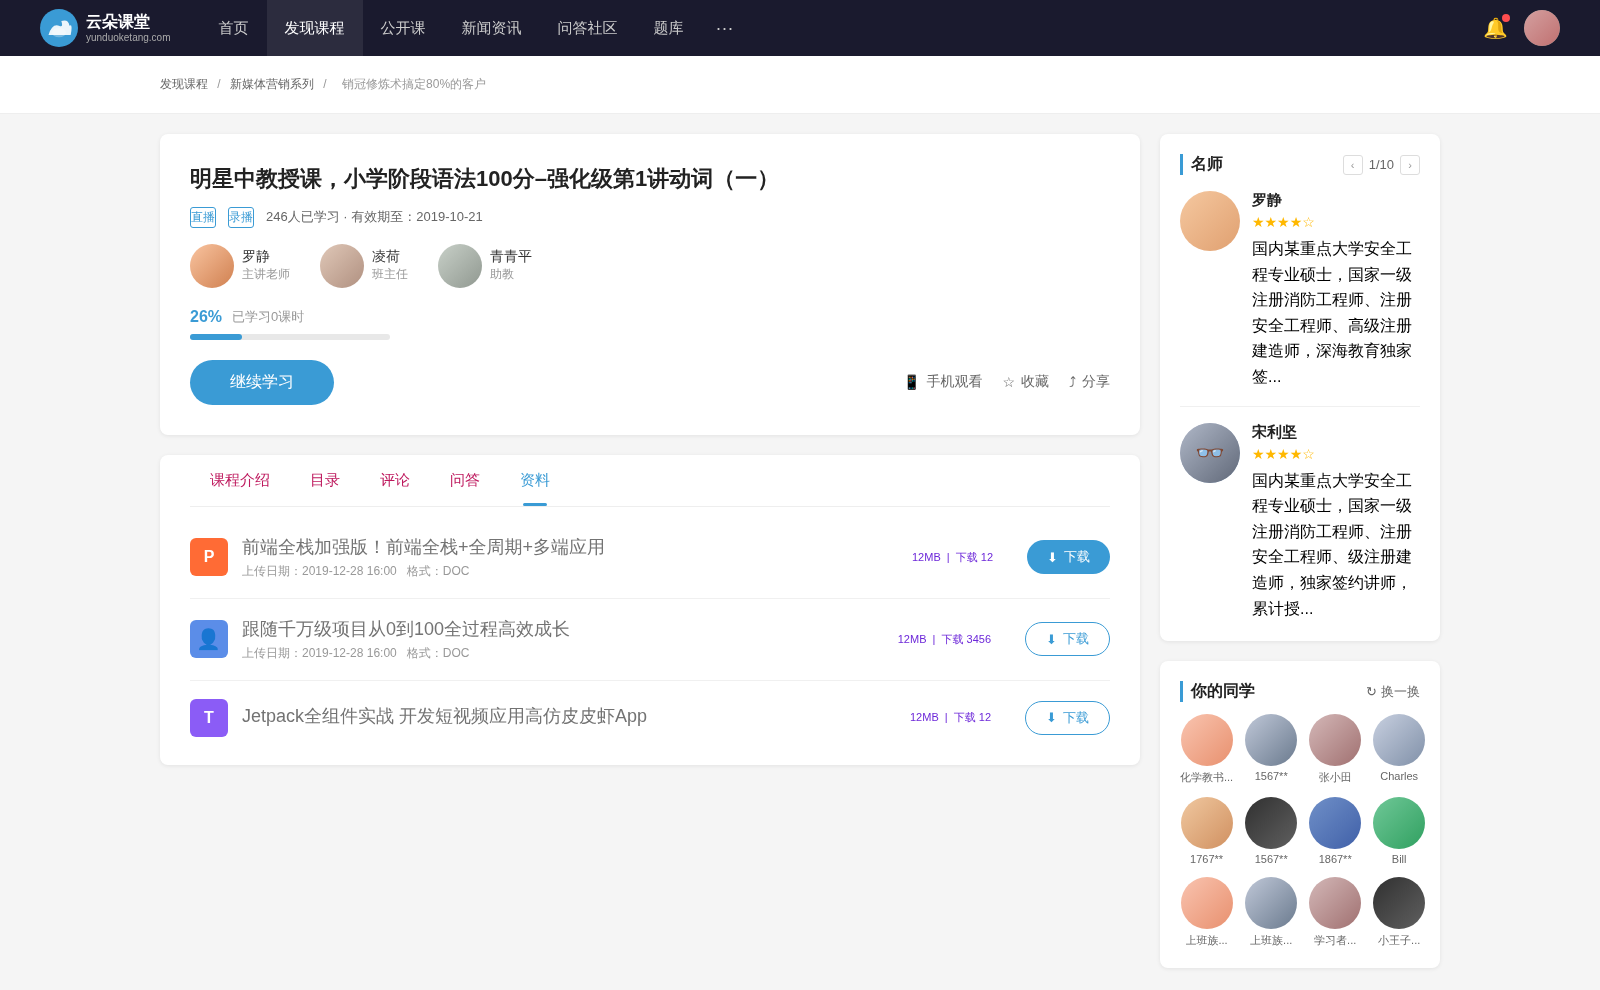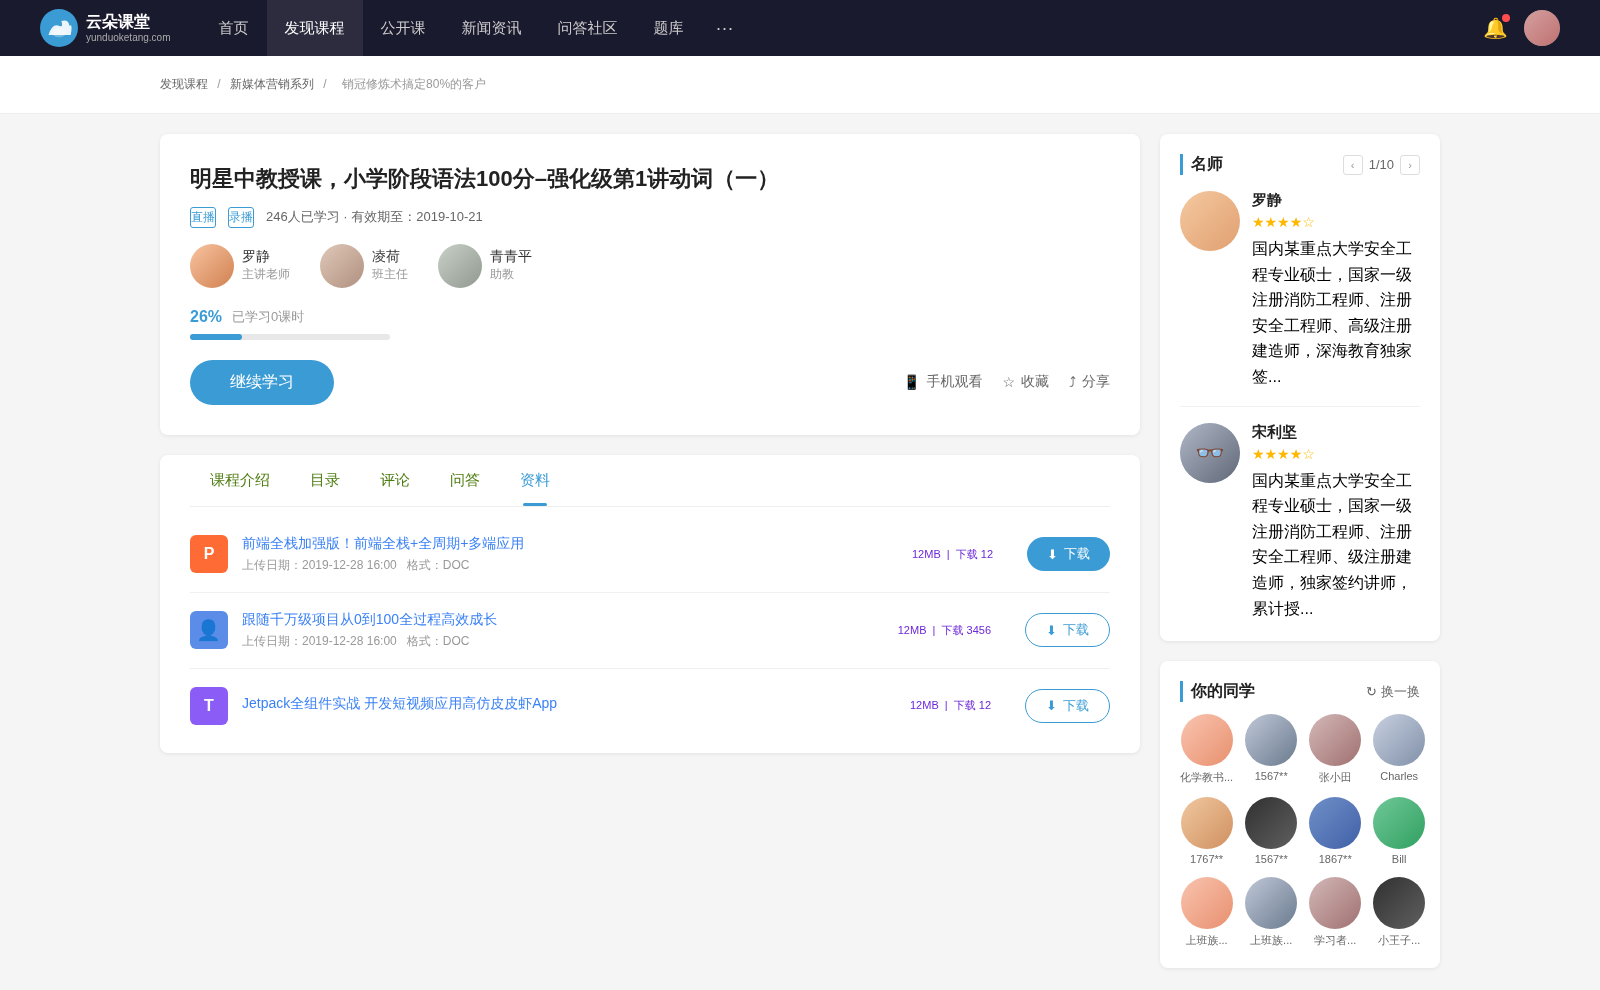--- a/index.html
+++ b/index.html
@@ -56,34 +56,34 @@
 
     
     .actions-row { display: flex; align-items: center; justify-content: space-between; }
     .btn-continue { background: #3a9bd5; color: white; border: none; border-radius: 25px; padding: 12px 40px; font-size: 16px; cursor: pointer; font-weight: 500; }
     .action-buttons { display: flex; gap: 20px; }
     .action-btn { display: flex; align-items: center; gap: 6px; color: #666; font-size: 14px; cursor: pointer; background: none; border: none; padding: 0; }
 
     
     .tabs-card { background: white; border-radius: 8px; padding: 0 30px; box-shadow: 0 1px 4px rgba(0,0,0,0.08); }
     .tabs-header { display: flex; border-bottom: 1px solid #eee; }
-    .tab { padding: 16px 20px; font-size: 15px; cursor: pointer; color: #4d7c0f; position: relative; }
+    .tab { padding: 16px 20px; font-size: 15px; cursor: pointer; color: #be185d; position: relative; }
     .tab.active { color: #3a9bd5; }
     .tab.active::after { content: ''; position: absolute; bottom: 0; left: 50%; transform: translateX(-50%); width: 24px; height: 3px; background: #3a9bd5; border-radius: 2px; }
 
     
     .resource-list { padding: 10px 0; }
     .resource-item { display: flex; align-items: center; padding: 18px 0; border-bottom: 1px solid #f0f0f0; gap: 14px; }
     .resource-item:last-child { border-bottom: none; }
     .resource-icon { width: 38px; height: 38px; border-radius: 6px; display: flex; align-items: center; justify-content: center; font-size: 16px; font-weight: bold; color: white; flex-shrink: 0; }
     .icon-p { background: #ff6b35; }
     .icon-person { background: #5b8de8; }
     .icon-t { background: #8b5cf6; }
     .resource-info { flex: 1; min-width: 0; }
-    .resource-name { font-size: 14px; font-weight: 500; color: #3b82f6; margin-bottom: 4px; }
+    .resource-name { font-size: 18px; font-weight: 500; color: #737373; margin-bottom: 4px; }
     .resource-sub { font-size: 12px; color: #999; }
     .resource-stats { color: #6d28d9; font-size: 11px; flex-shrink: 0; margin: 0 20px; white-space: nowrap; }
     .btn-download { border: 1px solid #3a9bd5; color: #3a9bd5; background: white; border-radius: 20px; padding: 7px 20px; font-size: 13px; cursor: pointer; display: flex; align-items: center; gap: 6px; flex-shrink: 0; }
     .btn-download-filled { background: #3a9bd5; color: white; border: none; border-radius: 20px; padding: 8px 20px; font-size: 13px; cursor: pointer; display: flex; align-items: center; gap: 6px; flex-shrink: 0; }
 
     
     .right-sidebar { width: 280px; flex-shrink: 0; }
 
     
     .sidebar-card { background: white; border-radius: 8px; padding: 20px; margin-bottom: 20px; box-shadow: 0 1px 4px rgba(0,0,0,0.08); }

